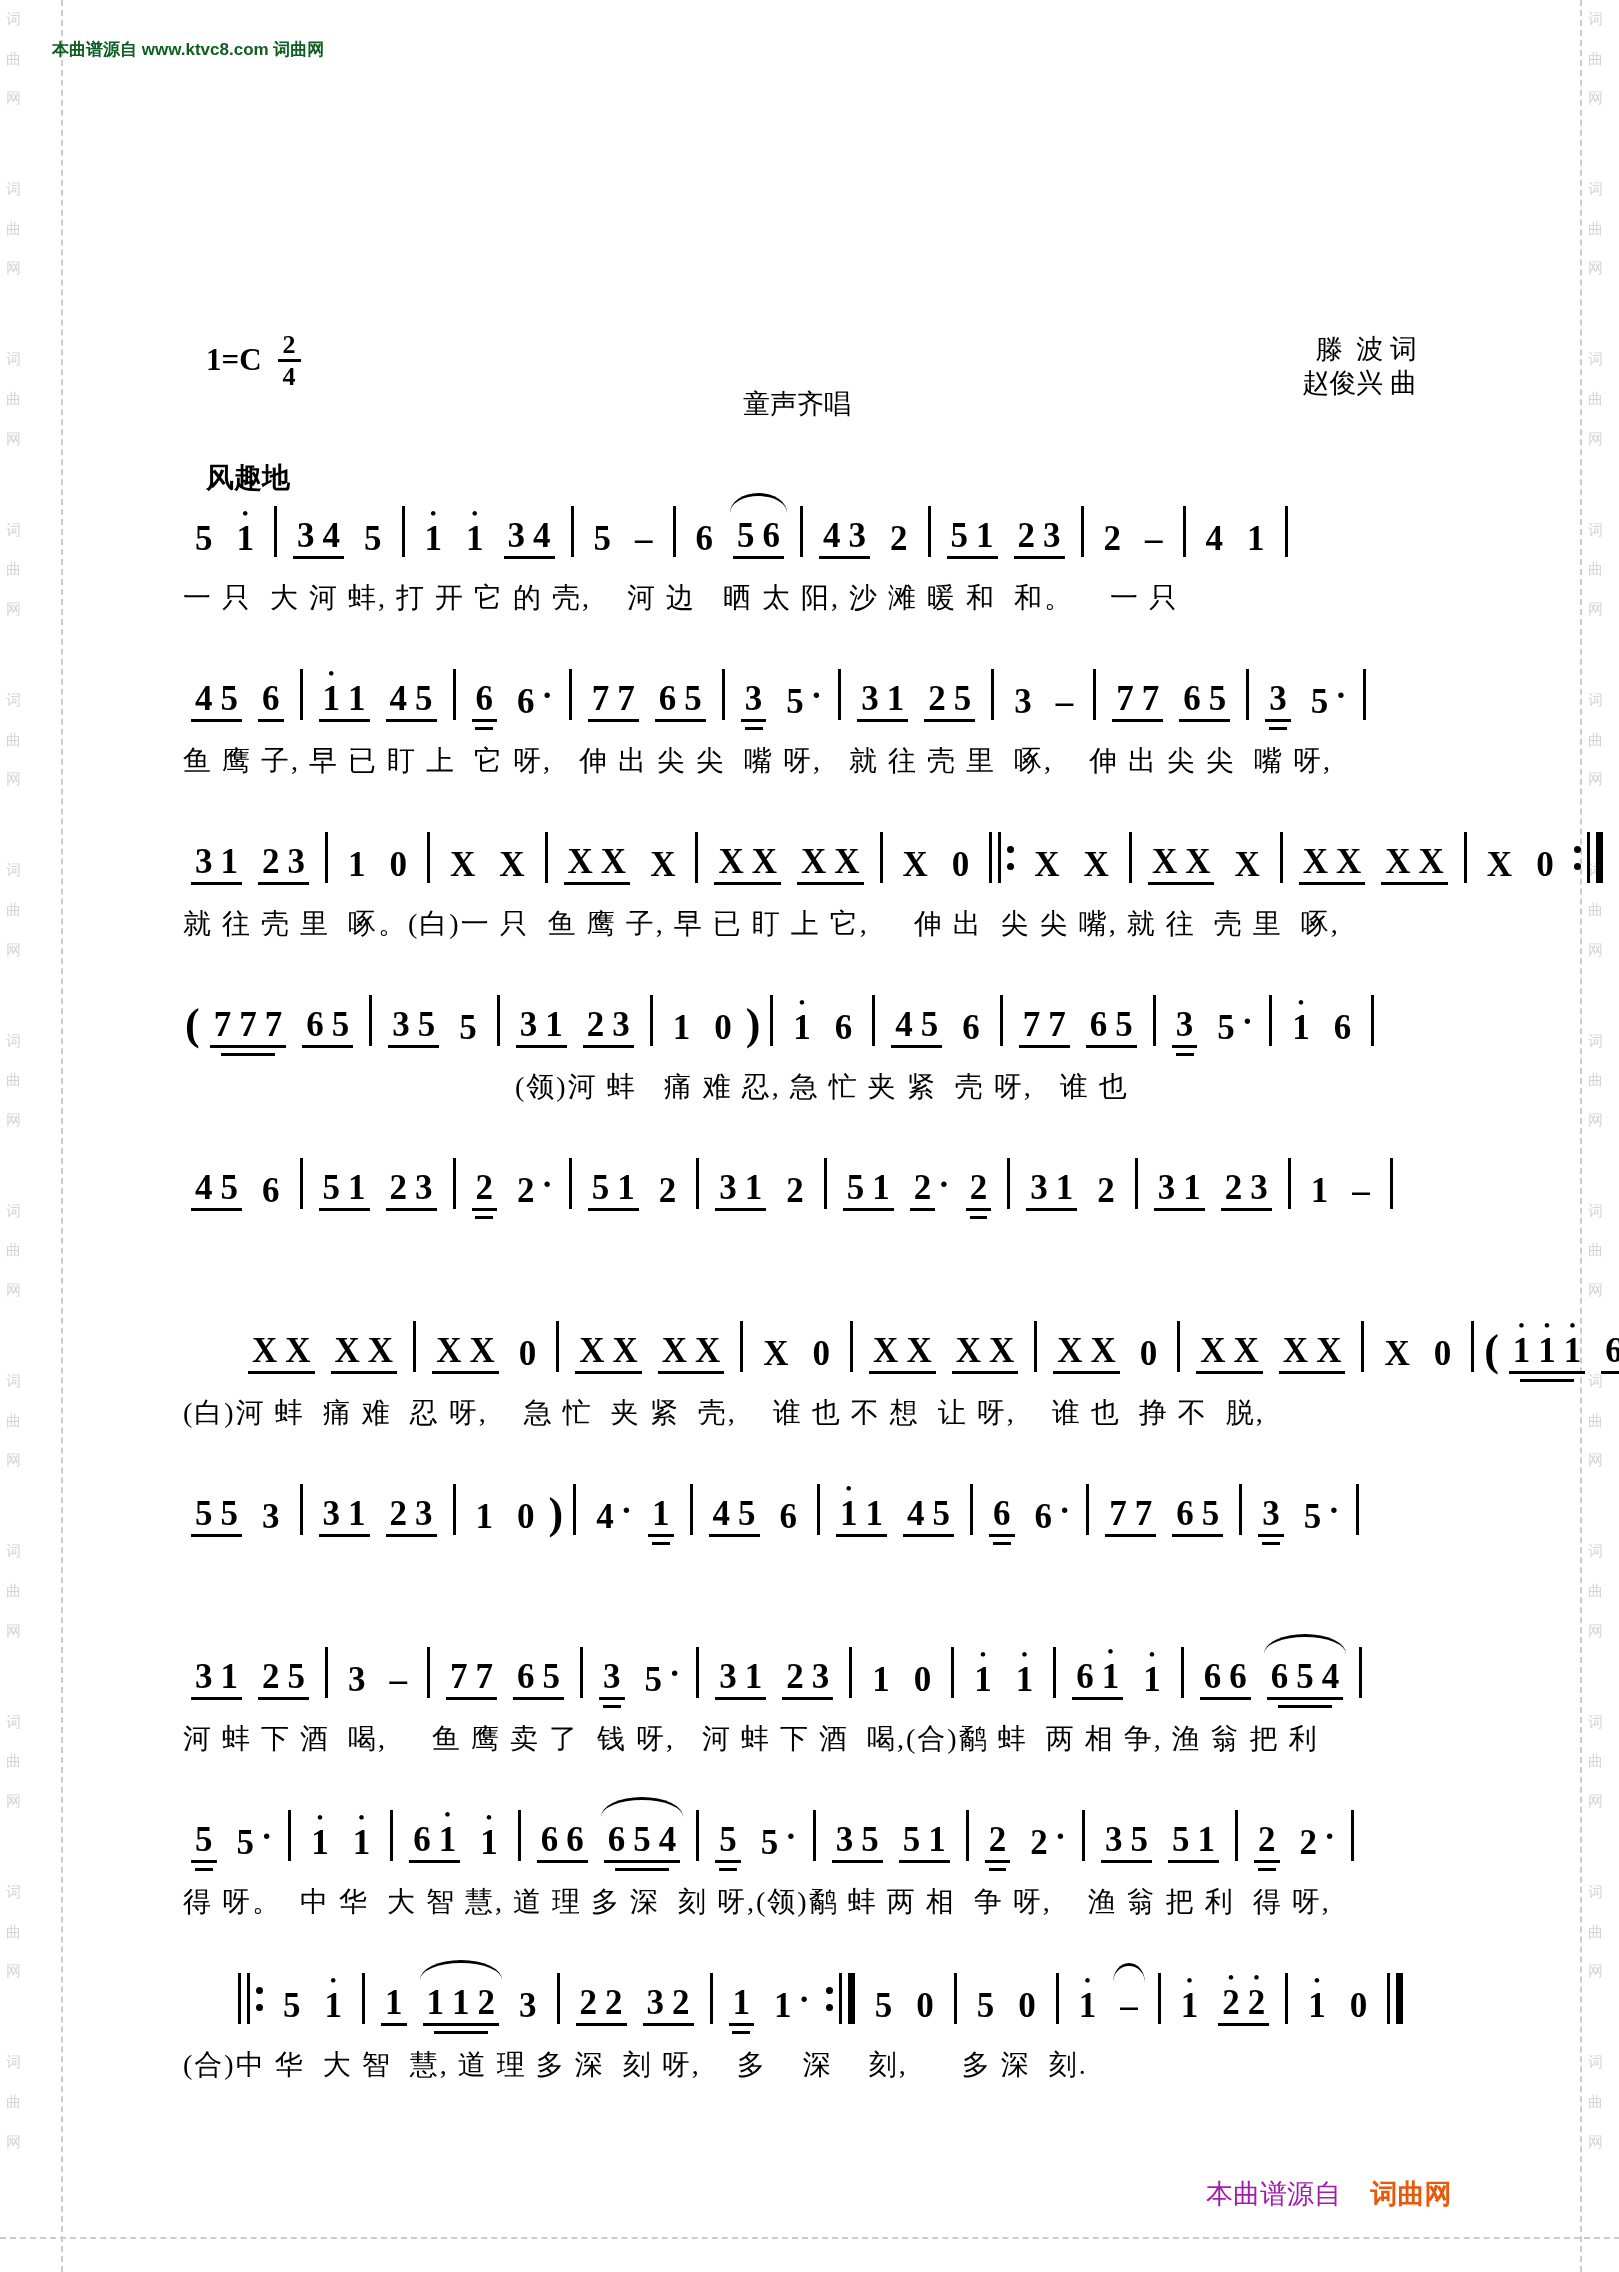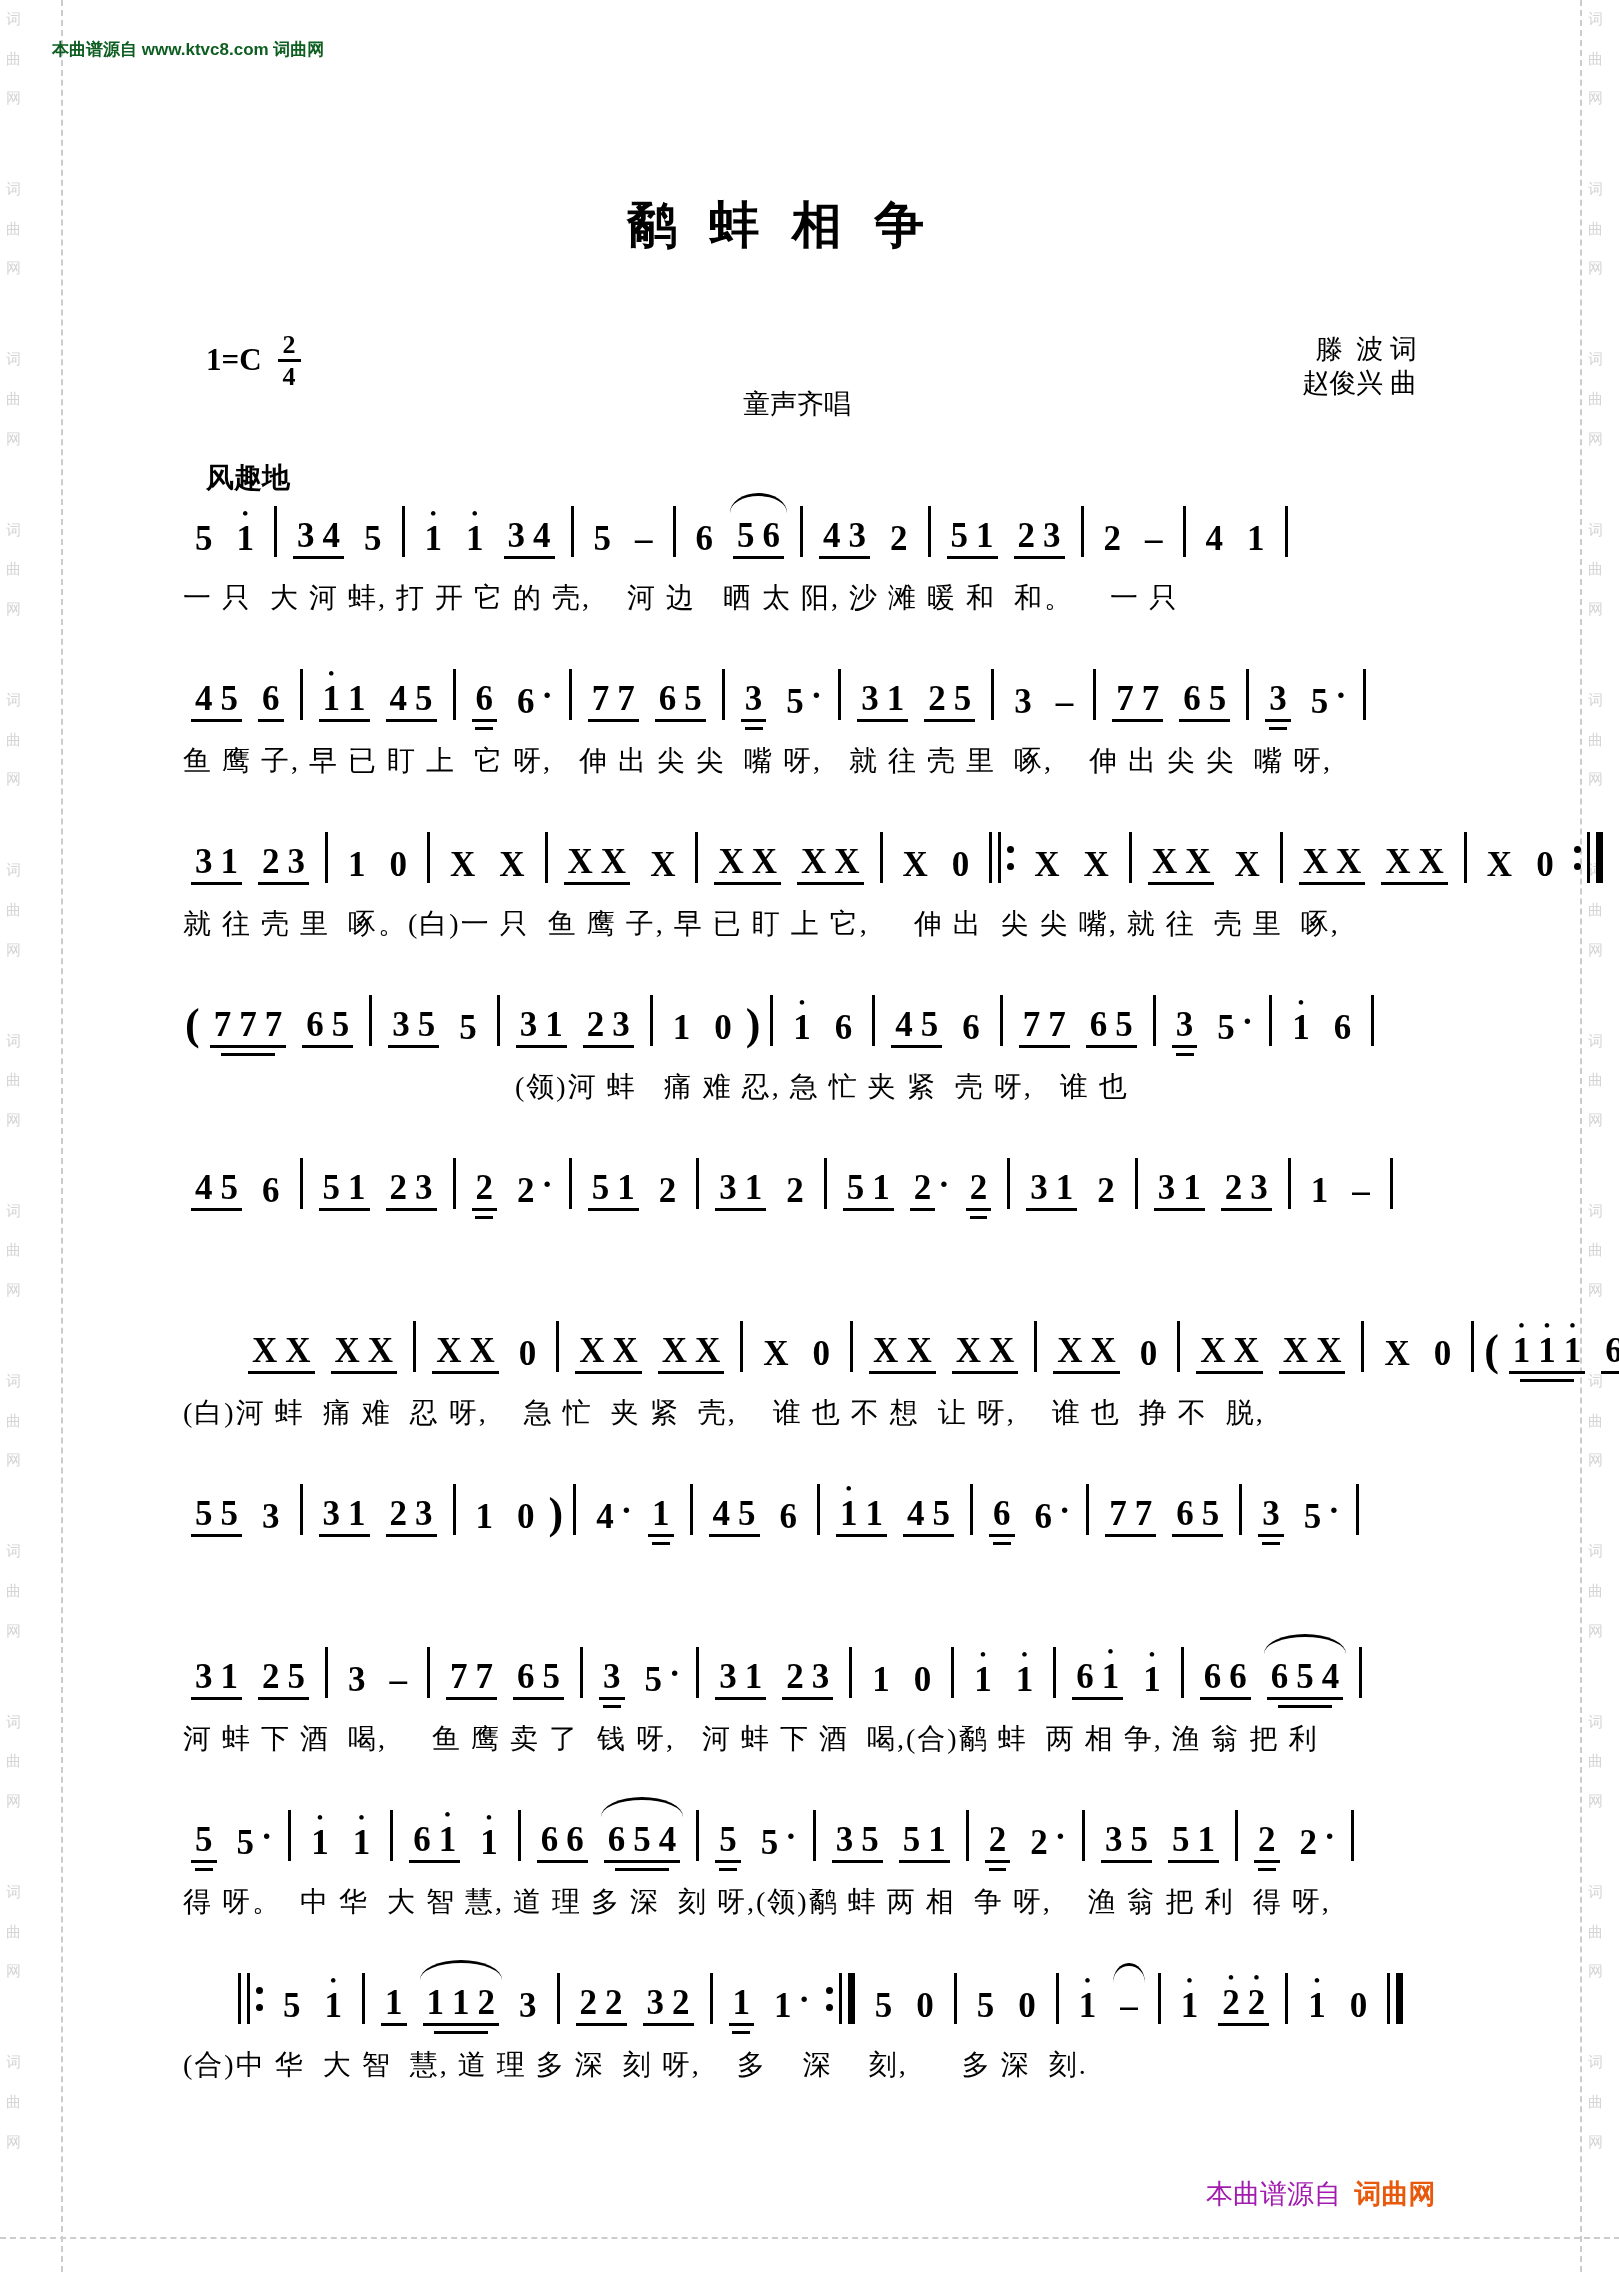--- a/index.html
+++ b/index.html
@@ -149,21 +149,20 @@
       <span class="swm" style="top: 1883px; left: 0px;">词</span>
       <span class="swm" style="top: 1923px; left: 0px;">曲</span>
       <span class="swm" style="top: 1962px; left: 0px;">网</span>
       <span class="swm" style="top: 2053px; left: 0px;">词</span>
       <span class="swm" style="top: 2093px; left: 0px;">曲</span>
       <span class="swm" style="top: 2133px; left: 0px;">网</span>
     </div>
 
   <div class="topwm" id="topwm" style="color: rgb(13, 94, 32);">本曲谱源自 www.ktvc8.com 词曲网</div>
 
-  <div class="title">鹬 蚌 相 争</div>
 
   <div class="keysig">
     <span>1=C</span><span class="meter"><span class="num">2</span><span class="den">4</span></span>
   </div>
 
   <div class="ensemble">童声齐唱</div>
 
   <div class="credits">
     <div>滕  波 词</div>
     <div>赵俊兴 曲</div>
@@ -1543,16 +1542,16 @@
           </span>
           <span class="barw">
             <i class="vb"></i>
             <i class="vb thick"></i>
           </span>
         </div>
         <div class="lyr">(合)中 华  大 智  慧, 道 理 多 深  刻 呀,    多    深    刻,      多 深  刻.</div>
       </div>
     </div>
 
-  <div class="footer"><span id="fprefix" style="color: #a21caf;">本曲谱源自</span>  <span id="fsite" style="color: rgb(232, 89, 12); font-weight: 700;">词曲网</span></div>
+  <div class="footer"><span id="fprefix" style="color: #a21caf;">本曲谱源自</span>  <span id="fsite" style="color: rgb(232, 89, 12); font-weight: 700; margin-left: 16px;">词曲网</span></div>
 
 </div>
 
 
 </body></html>

